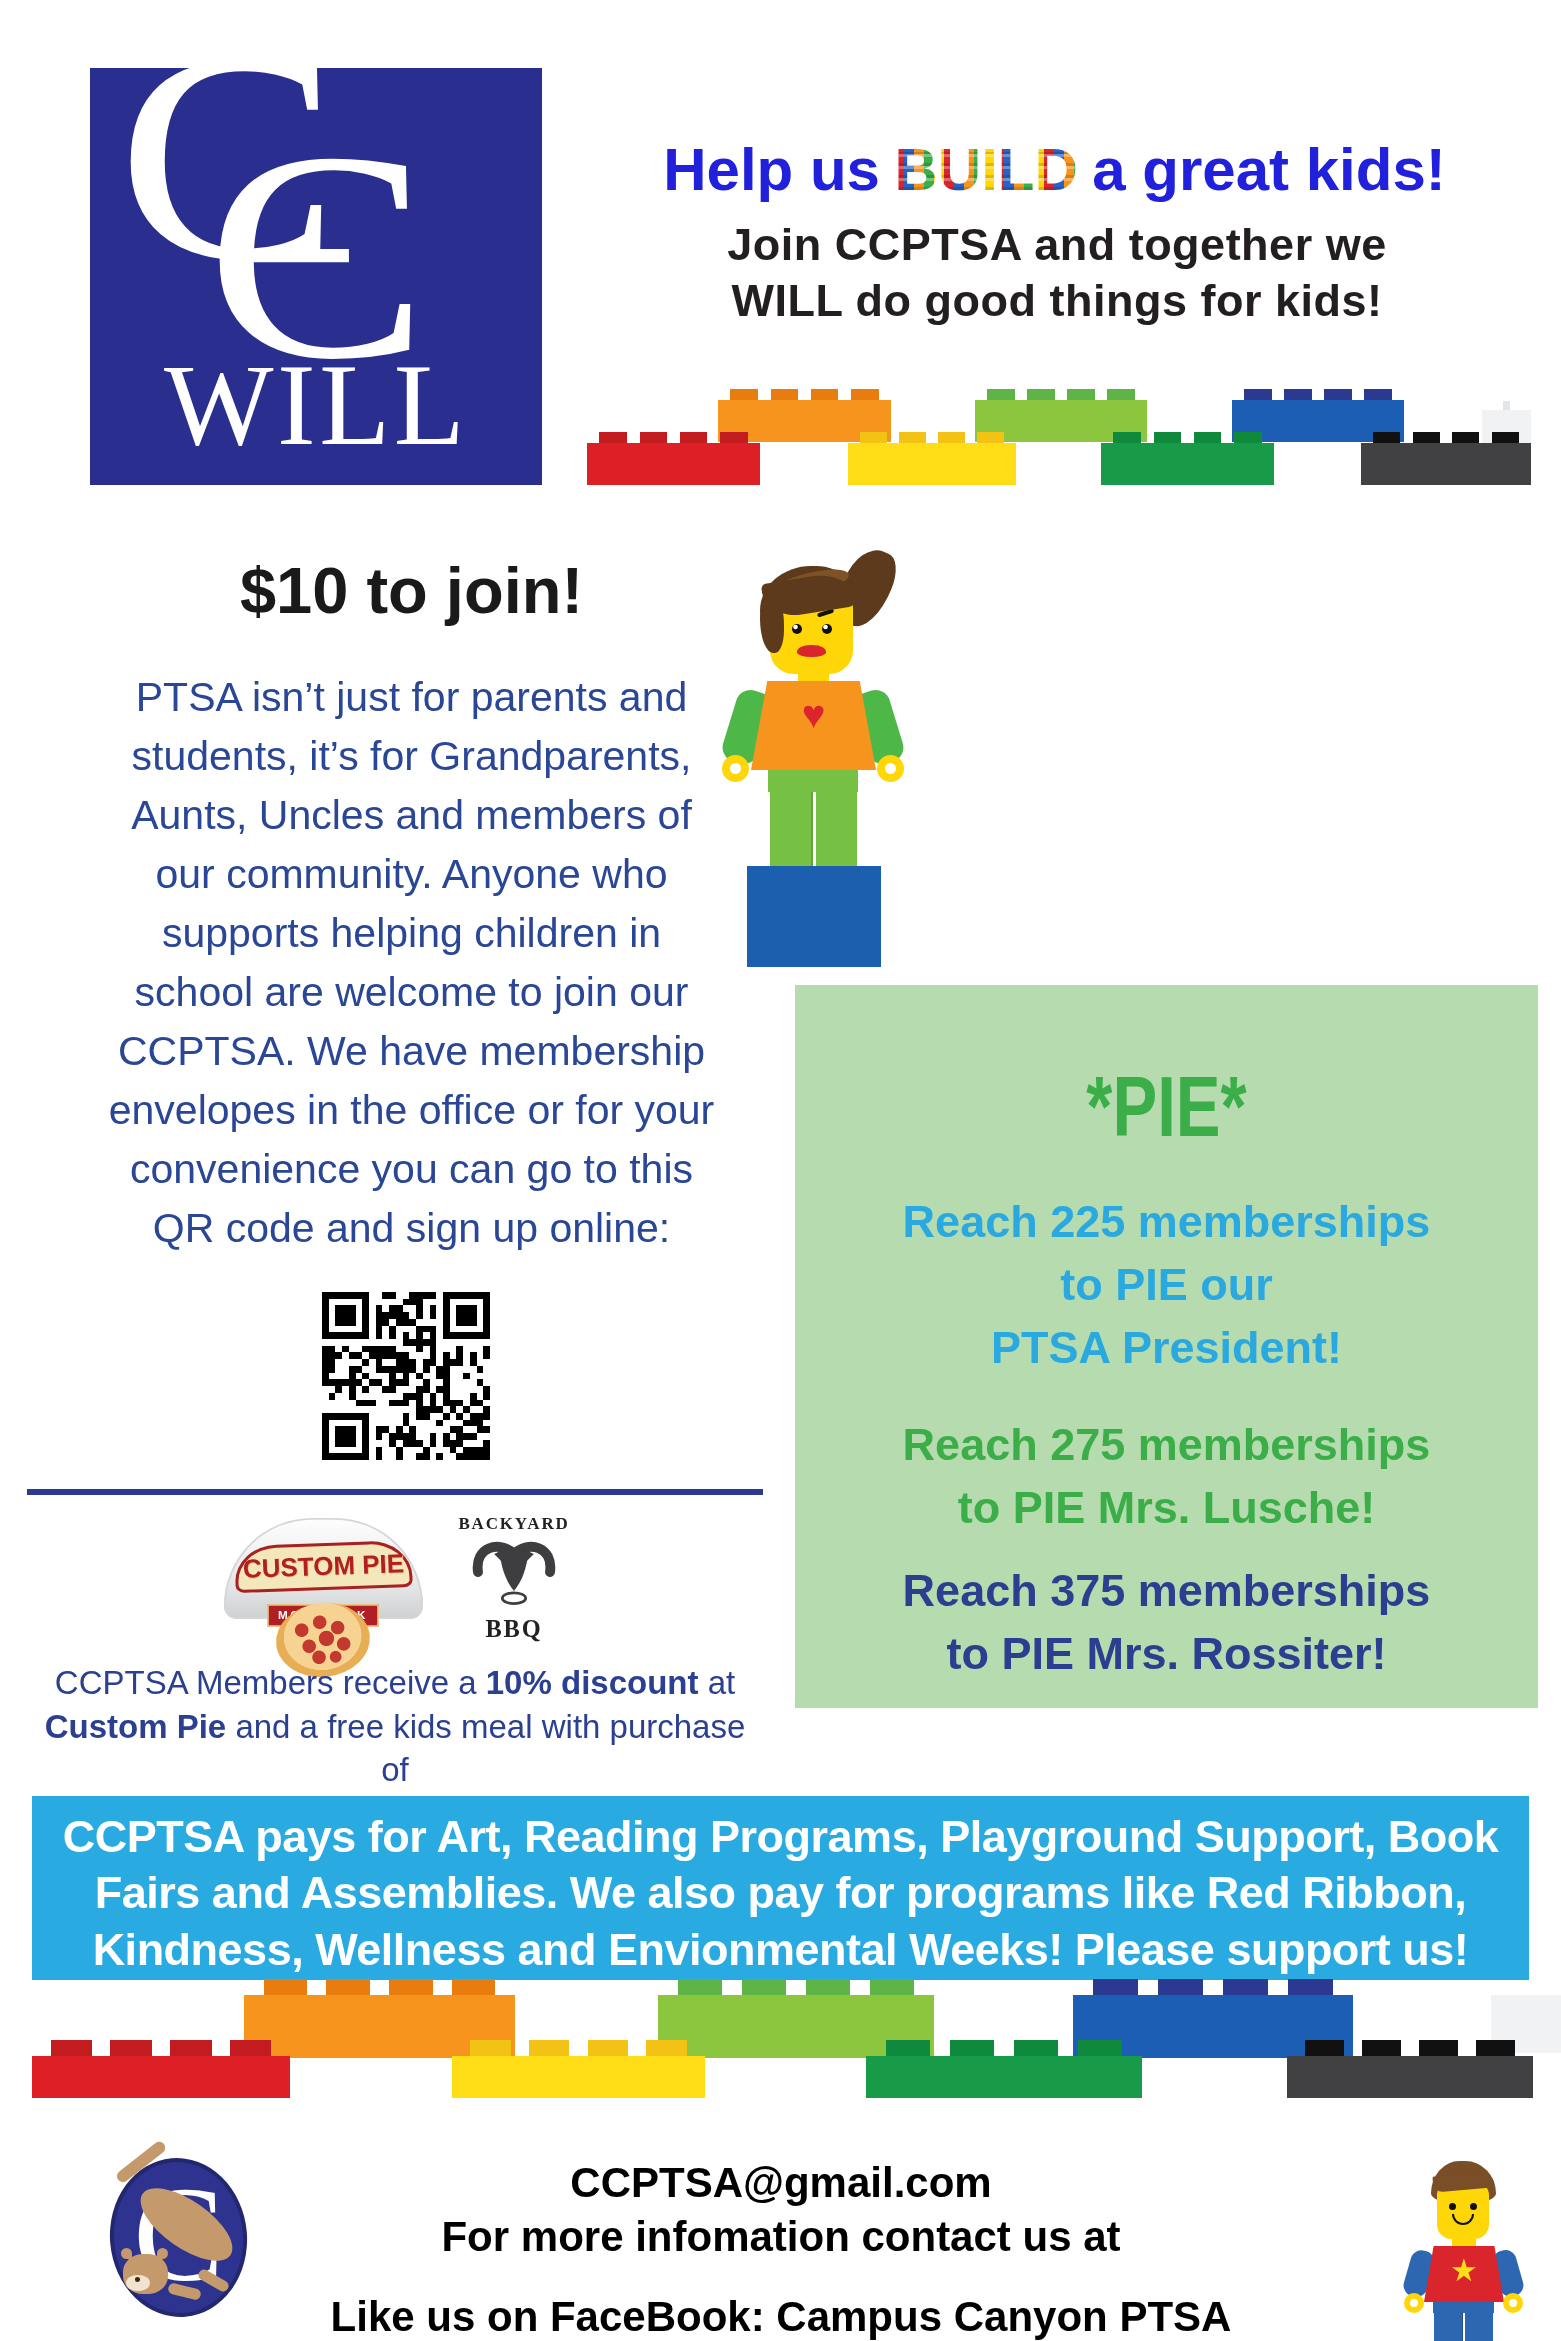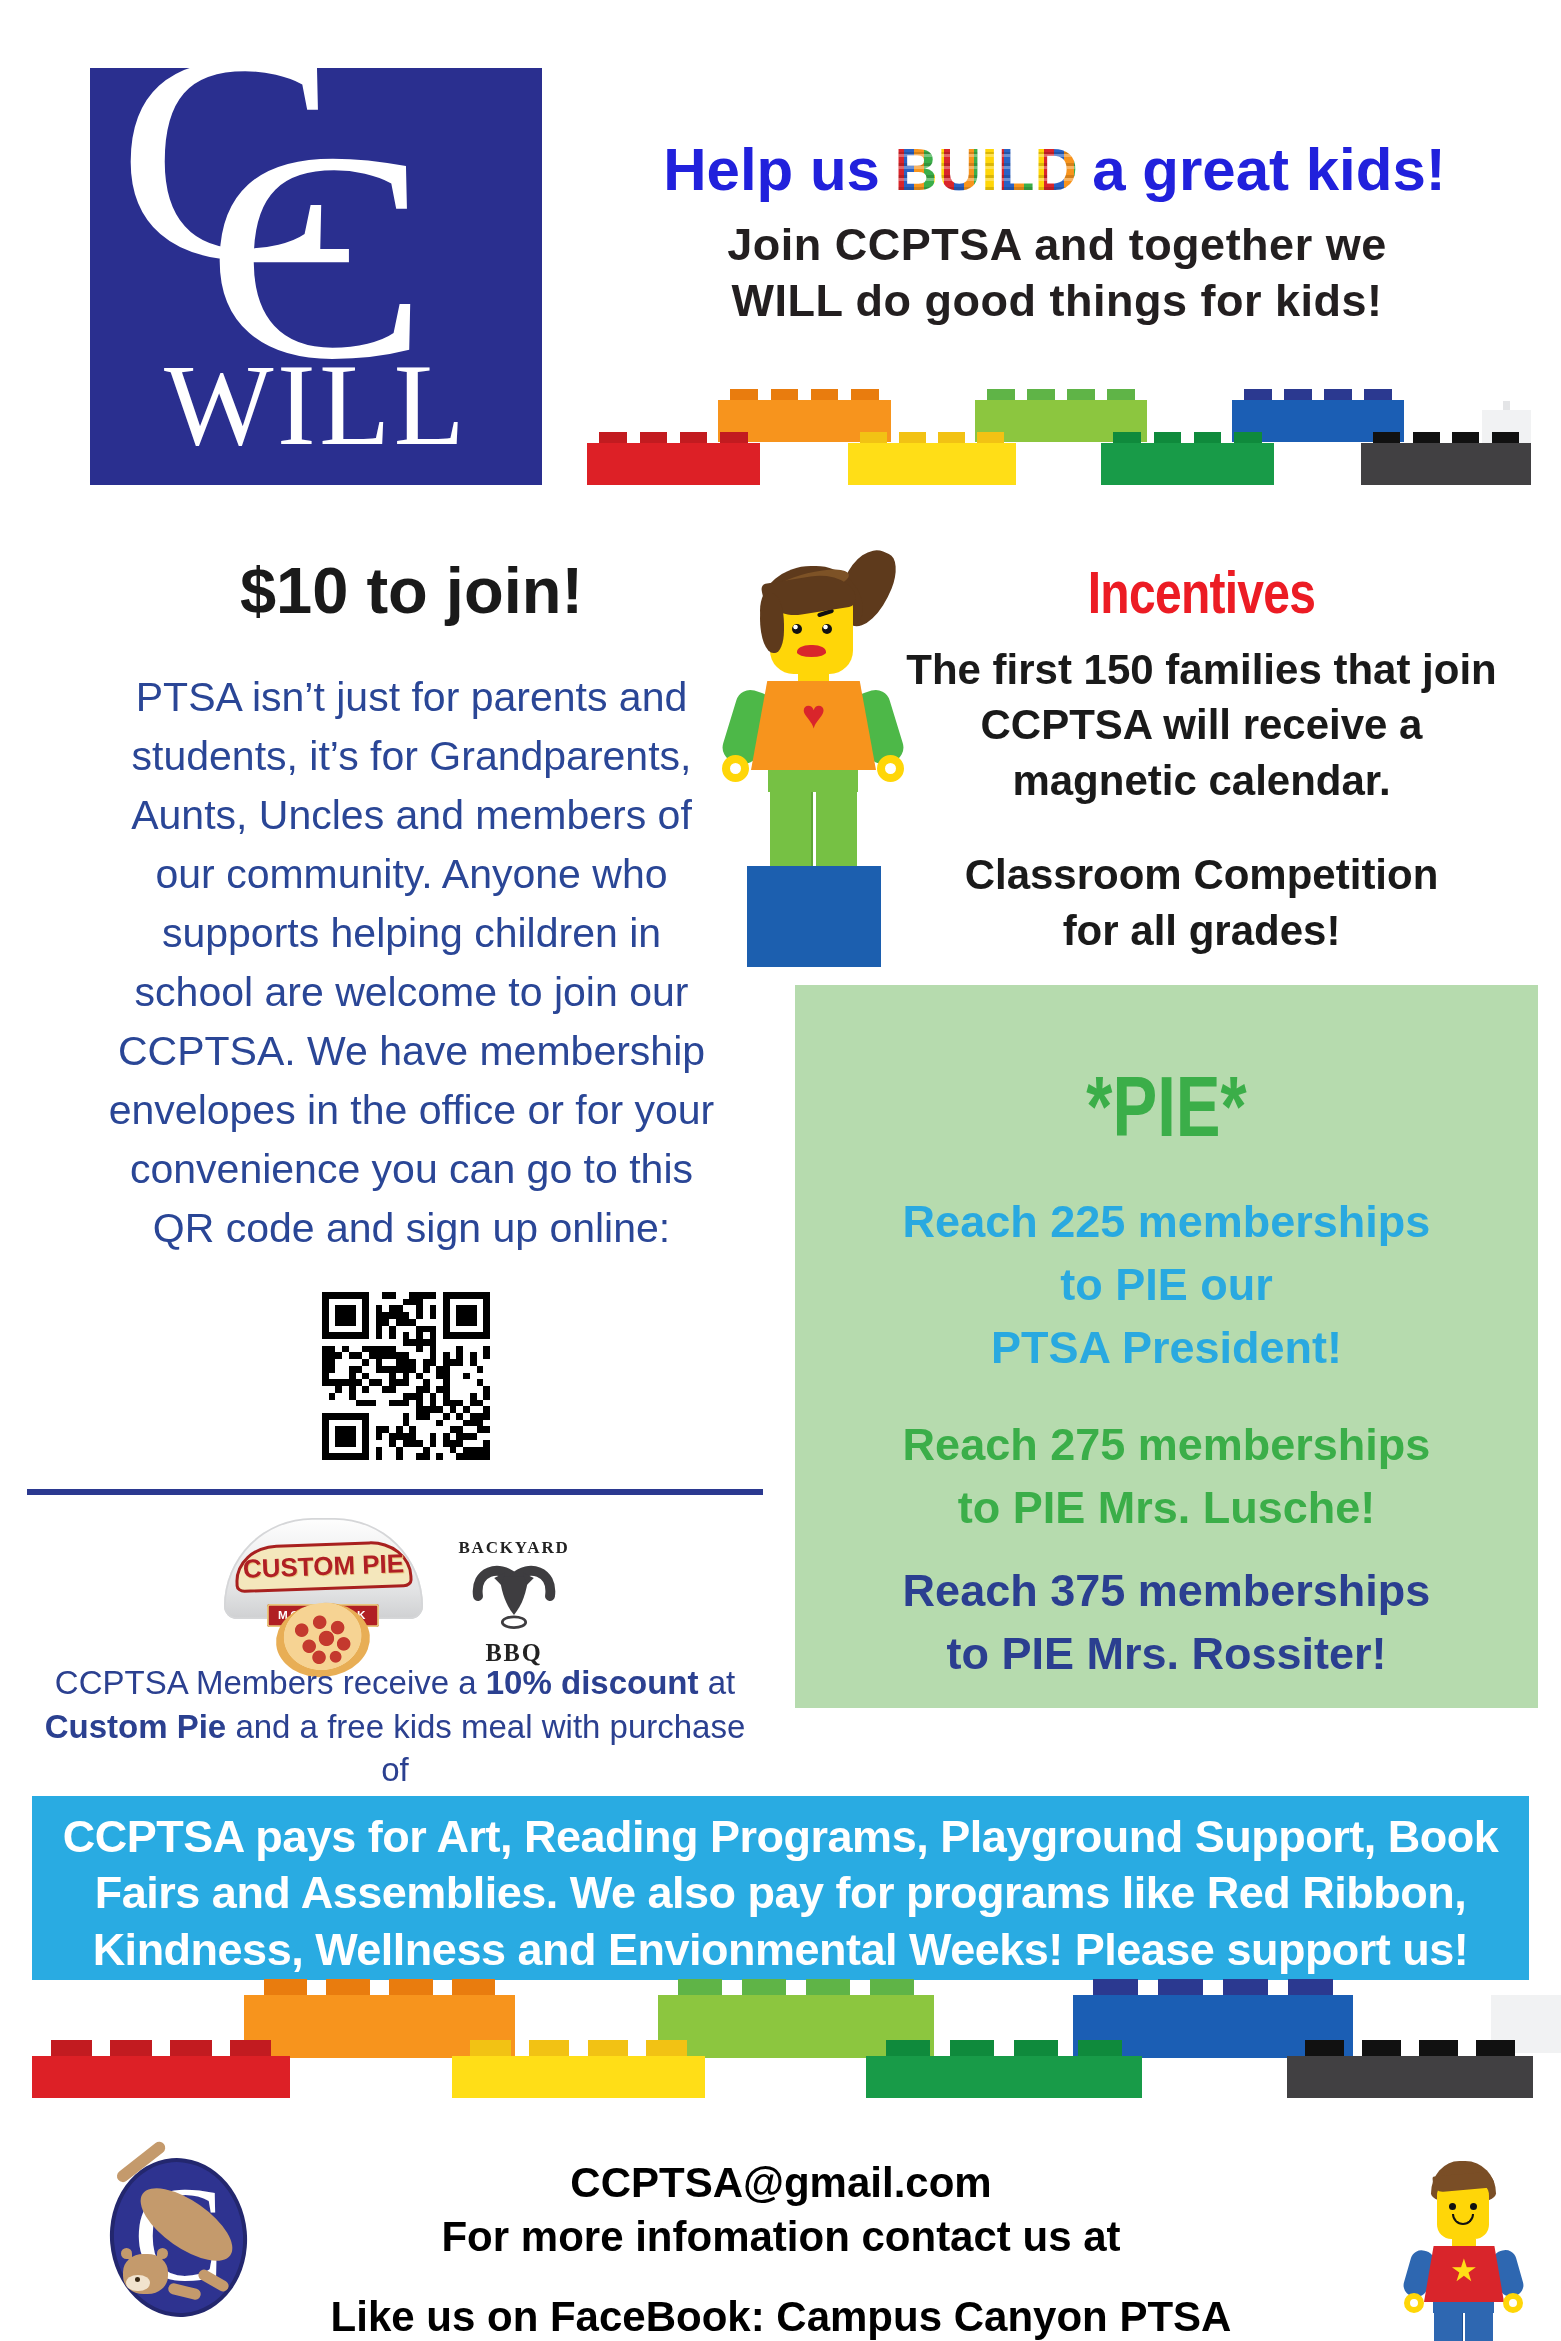--- a/index.html
+++ b/index.html
@@ -78,21 +78,21 @@
   .cp-pep{position:absolute;inset:10% 12%;border-radius:50%;background-image:
       radial-gradient(circle at 22% 30%,#C4392E 0 6.3px,transparent 7.2px),
       radial-gradient(circle at 48% 20%,#C4392E 0 6.3px,transparent 7.2px),
       radial-gradient(circle at 72% 32%,#C4392E 0 6.3px,transparent 7.2px),
       radial-gradient(circle at 30% 58%,#C4392E 0 6.3px,transparent 7.2px),
       radial-gradient(circle at 55% 48%,#C4392E 0 7.2px,transparent 8.1px),
       radial-gradient(circle at 78% 60%,#C4392E 0 6.3px,transparent 7.2px),
       radial-gradient(circle at 42% 78%,#C4392E 0 6.3px,transparent 7.2px),
       radial-gradient(circle at 65% 80%,#C4392E 0 5.4px,transparent 6.3px);}
   .bbq{position:absolute;left:456px;top:1514px;width:116px;height:141px;text-align:center;}
-  .bbq-top{font-family:"Liberation Serif",serif;font-weight:700;font-size:17px;letter-spacing:1.8px;color:#222;margin-top:24px;}
+  .bbq-top{font-family:"Liberation Serif",serif;font-weight:700;font-size:17px;letter-spacing:1.8px;color:#222;}
   .bbq-bottom{font-family:"Liberation Serif",serif;font-weight:700;font-size:24.4px;letter-spacing:1.8px;color:#222;}
 
   
   .discount{position:absolute;left:27px;top:1661px;width:736px;text-align:center;
       font-size:33px;line-height:1.32;}
   .discount b{font-weight:800;}
 
   
   .banner{position:absolute;left:32px;top:1796px;width:1497px;height:184px;box-sizing:border-box;
       padding-top:12.6px;text-align:center;font-size:45px;font-weight:700;line-height:1.26;
@@ -308,28 +308,20 @@
       <span class="lg-heart">♥</span>
     </div>
     <div class="lg-hand l"></div>
     <div class="lg-hand r"></div>
     <div class="lg-hips"></div>
     <div class="lg-leg l"></div>
     <div class="lg-leg r"></div>
     <div class="lg-brick"></div>
   </div>
 
-  <div class="incentives">
-    <h2 class="inc-title" style="color: rgb(236, 28, 36);">Incentives</h2>
-    <p class="inc-para pre" style="color: rgb(26, 26, 26);">The first 150 families that join
-CCPTSA will receive a
-magnetic calendar.</p>
-    <p class="inc-para pre" style="color: rgb(26, 26, 26);">Classroom Competition
-for all grades!</p>
-  </div>
 
   <div class="pie-box" style="background: rgb(182, 219, 174);">
     <h2 class="pie-title" style="color: rgb(59, 174, 73);">*PIE*</h2>
     <p class="pie-goal pre" style="color: rgb(41, 169, 224);">Reach 225 memberships
 to PIE our
 PTSA President!</p>
     <p class="pie-goal pre" style="color: rgb(59, 174, 73);">Reach 275 memberships
 to PIE Mrs. Lusche!</p>
     <p class="pie-goal pre" style="color: rgb(43, 63, 144); margin-top: 20px;">Reach 375 memberships
 to PIE Mrs. Rossiter!</p>

